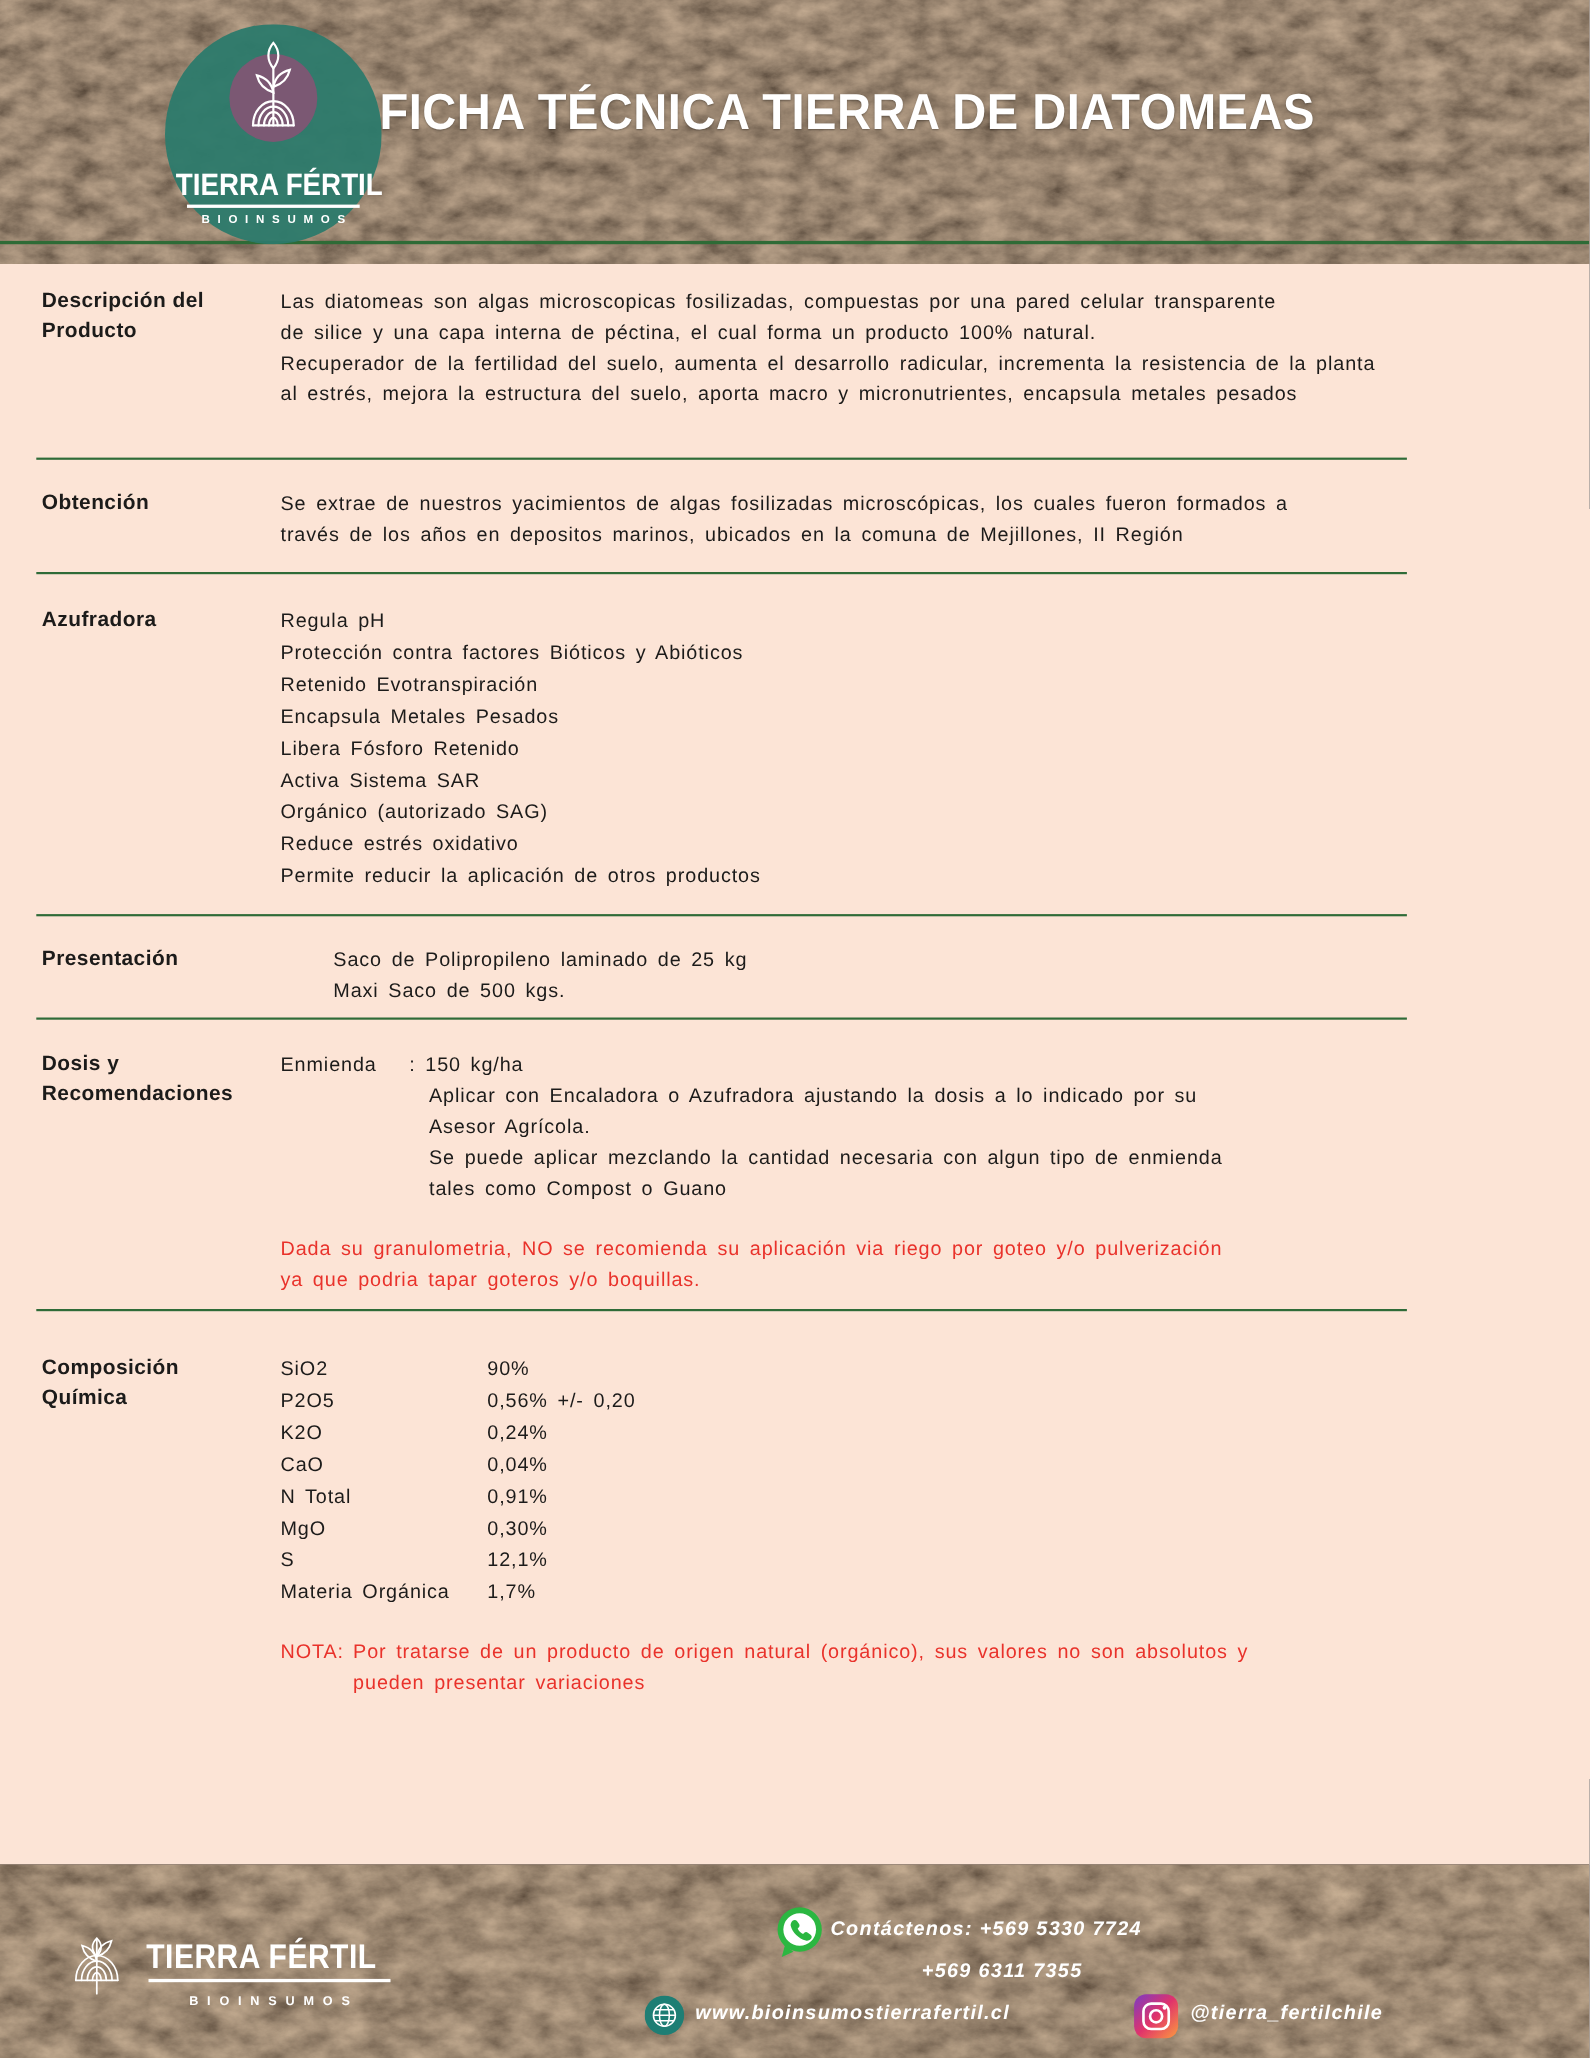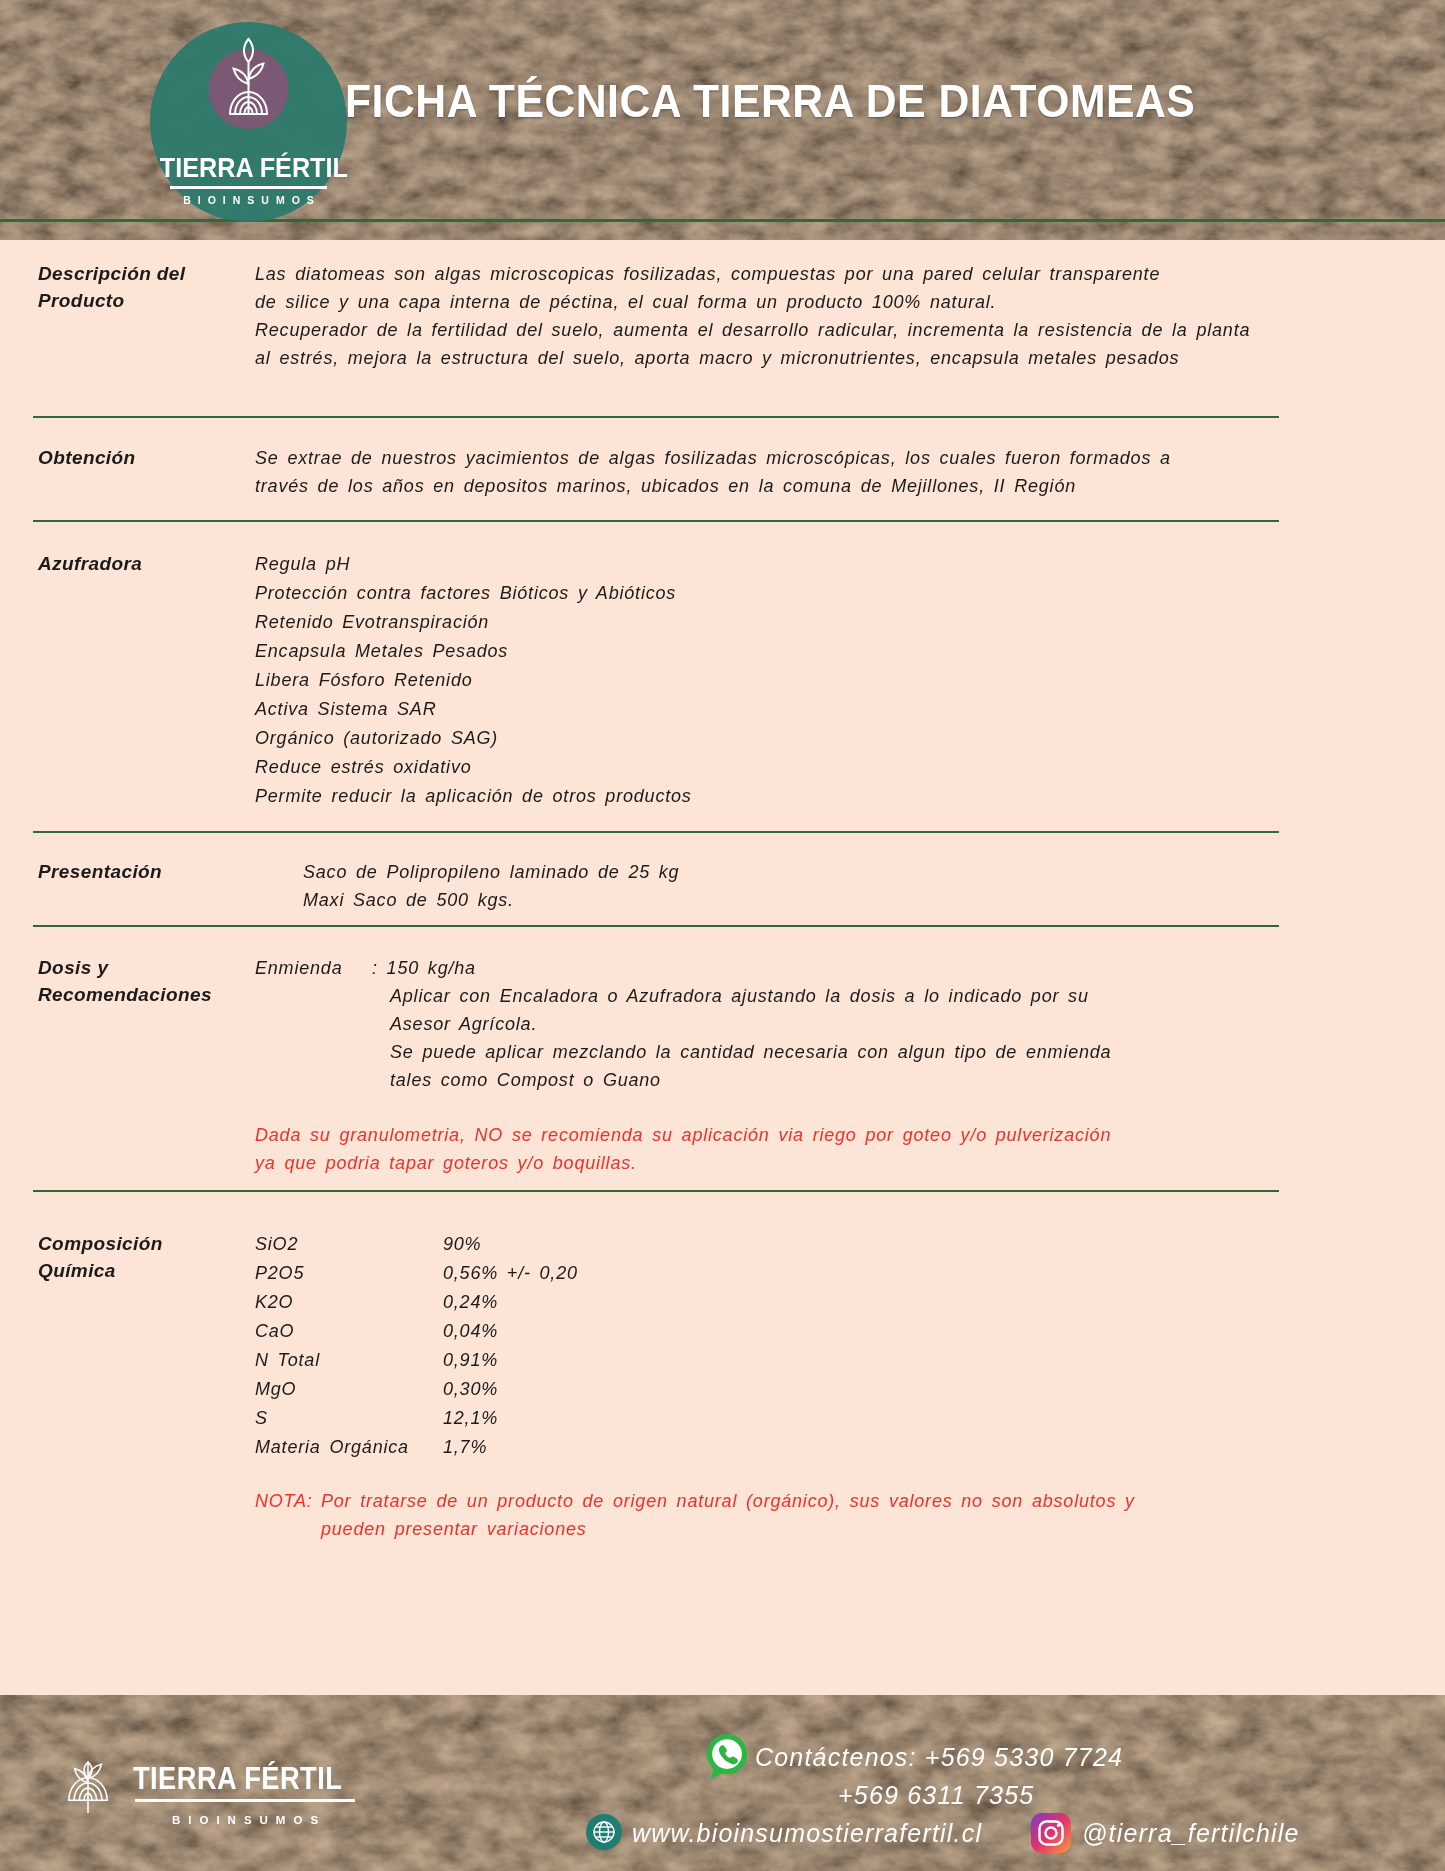--- a/index.html
+++ b/index.html
@@ -29,21 +29,21 @@
     color:#fff; font-weight:bold; font-size:10.5px; letter-spacing:7px; text-indent:7px;
   }
   .doc-title {
     position:absolute; left:345px; top:74px; margin:0;
     color:#fff; font-weight:bold; font-size:46px; letter-spacing:.5px;
     transform:scaleX(.93); transform-origin:left center; white-space:nowrap;
     text-shadow:0 1px 2px rgba(0,0,0,.35);
   }
 
   
-  .content { position:absolute; top:240px; left:0; width:1312px;font-style:italic; }
+  .content { position:absolute; top:240px; left:0; width:1312px; }
   .section { display:flex; padding-left:38px; padding-right:30px; box-sizing:border-box; }
   .sec-label { flex:none; width:150px; margin-right:67px; font-weight:bold; font-size:19px; line-height:27px; letter-spacing:.4px; }
   .sec-body { flex:1; font-size:18px; line-height:28px; letter-spacing:.8px; word-spacing:3px; }
   .line { white-space:nowrap; }
   .divider { height:2px; background:#2f6b38; margin:0 33px; }
 
   .sec-descripcion { padding-top:20px; padding-bottom:44px; }
   .sec-obtencion   { padding-top:26px; padding-bottom:20px; }
   .sec-beneficios  { padding-top:28px; padding-bottom:20px; }
   .sec-beneficios .line { line-height:29px; }
@@ -62,21 +62,21 @@
   .nota { display:flex; color:#e9322b; margin-top:25px; }
   .nota-label { flex:none; width:66px; }
 
   
   .f-item { position:absolute; color:#fff; }
   .f-plant { left:62px; top:54px; width:52px; height:80px; }
   .f-brand { left:133px; top:66px; width:224px; text-align:center; font-weight:bold; font-size:31px;
              transform:scaleX(.88); transform-origin:left center; white-space:nowrap; letter-spacing:.5px; }
   .f-underline { left:135px; top:104px; width:220px; height:3px; background:#fff; }
   .f-sub { left:135px; top:119px; width:220px; text-align:center; font-weight:bold; font-size:11.5px; letter-spacing:8px; text-indent:8px; }
-  .f-text { font-weight:normal; font-style:italic; font-size:25px; letter-spacing:1.2px; white-space:nowrap; }
+  .f-text { font-weight:bold; font-style:italic; font-size:18px; letter-spacing:1.2px; white-space:nowrap; }
   .f-wa-icon { left:704px; top:37px; width:46px; height:48px; }
   .f-contact1 { left:755px; top:48px; }
   .f-contact2 { left:838px; top:86px; }
   .f-globe-icon { left:586px; top:119px; width:36px; height:36px; }
   .f-website { left:632px; top:124px; }
   .f-ig-icon { left:1030px; top:117px; width:42px; height:42px; }
   .f-handle { left:1082px; top:124px; }
 </style>
 </head>
 <body>

